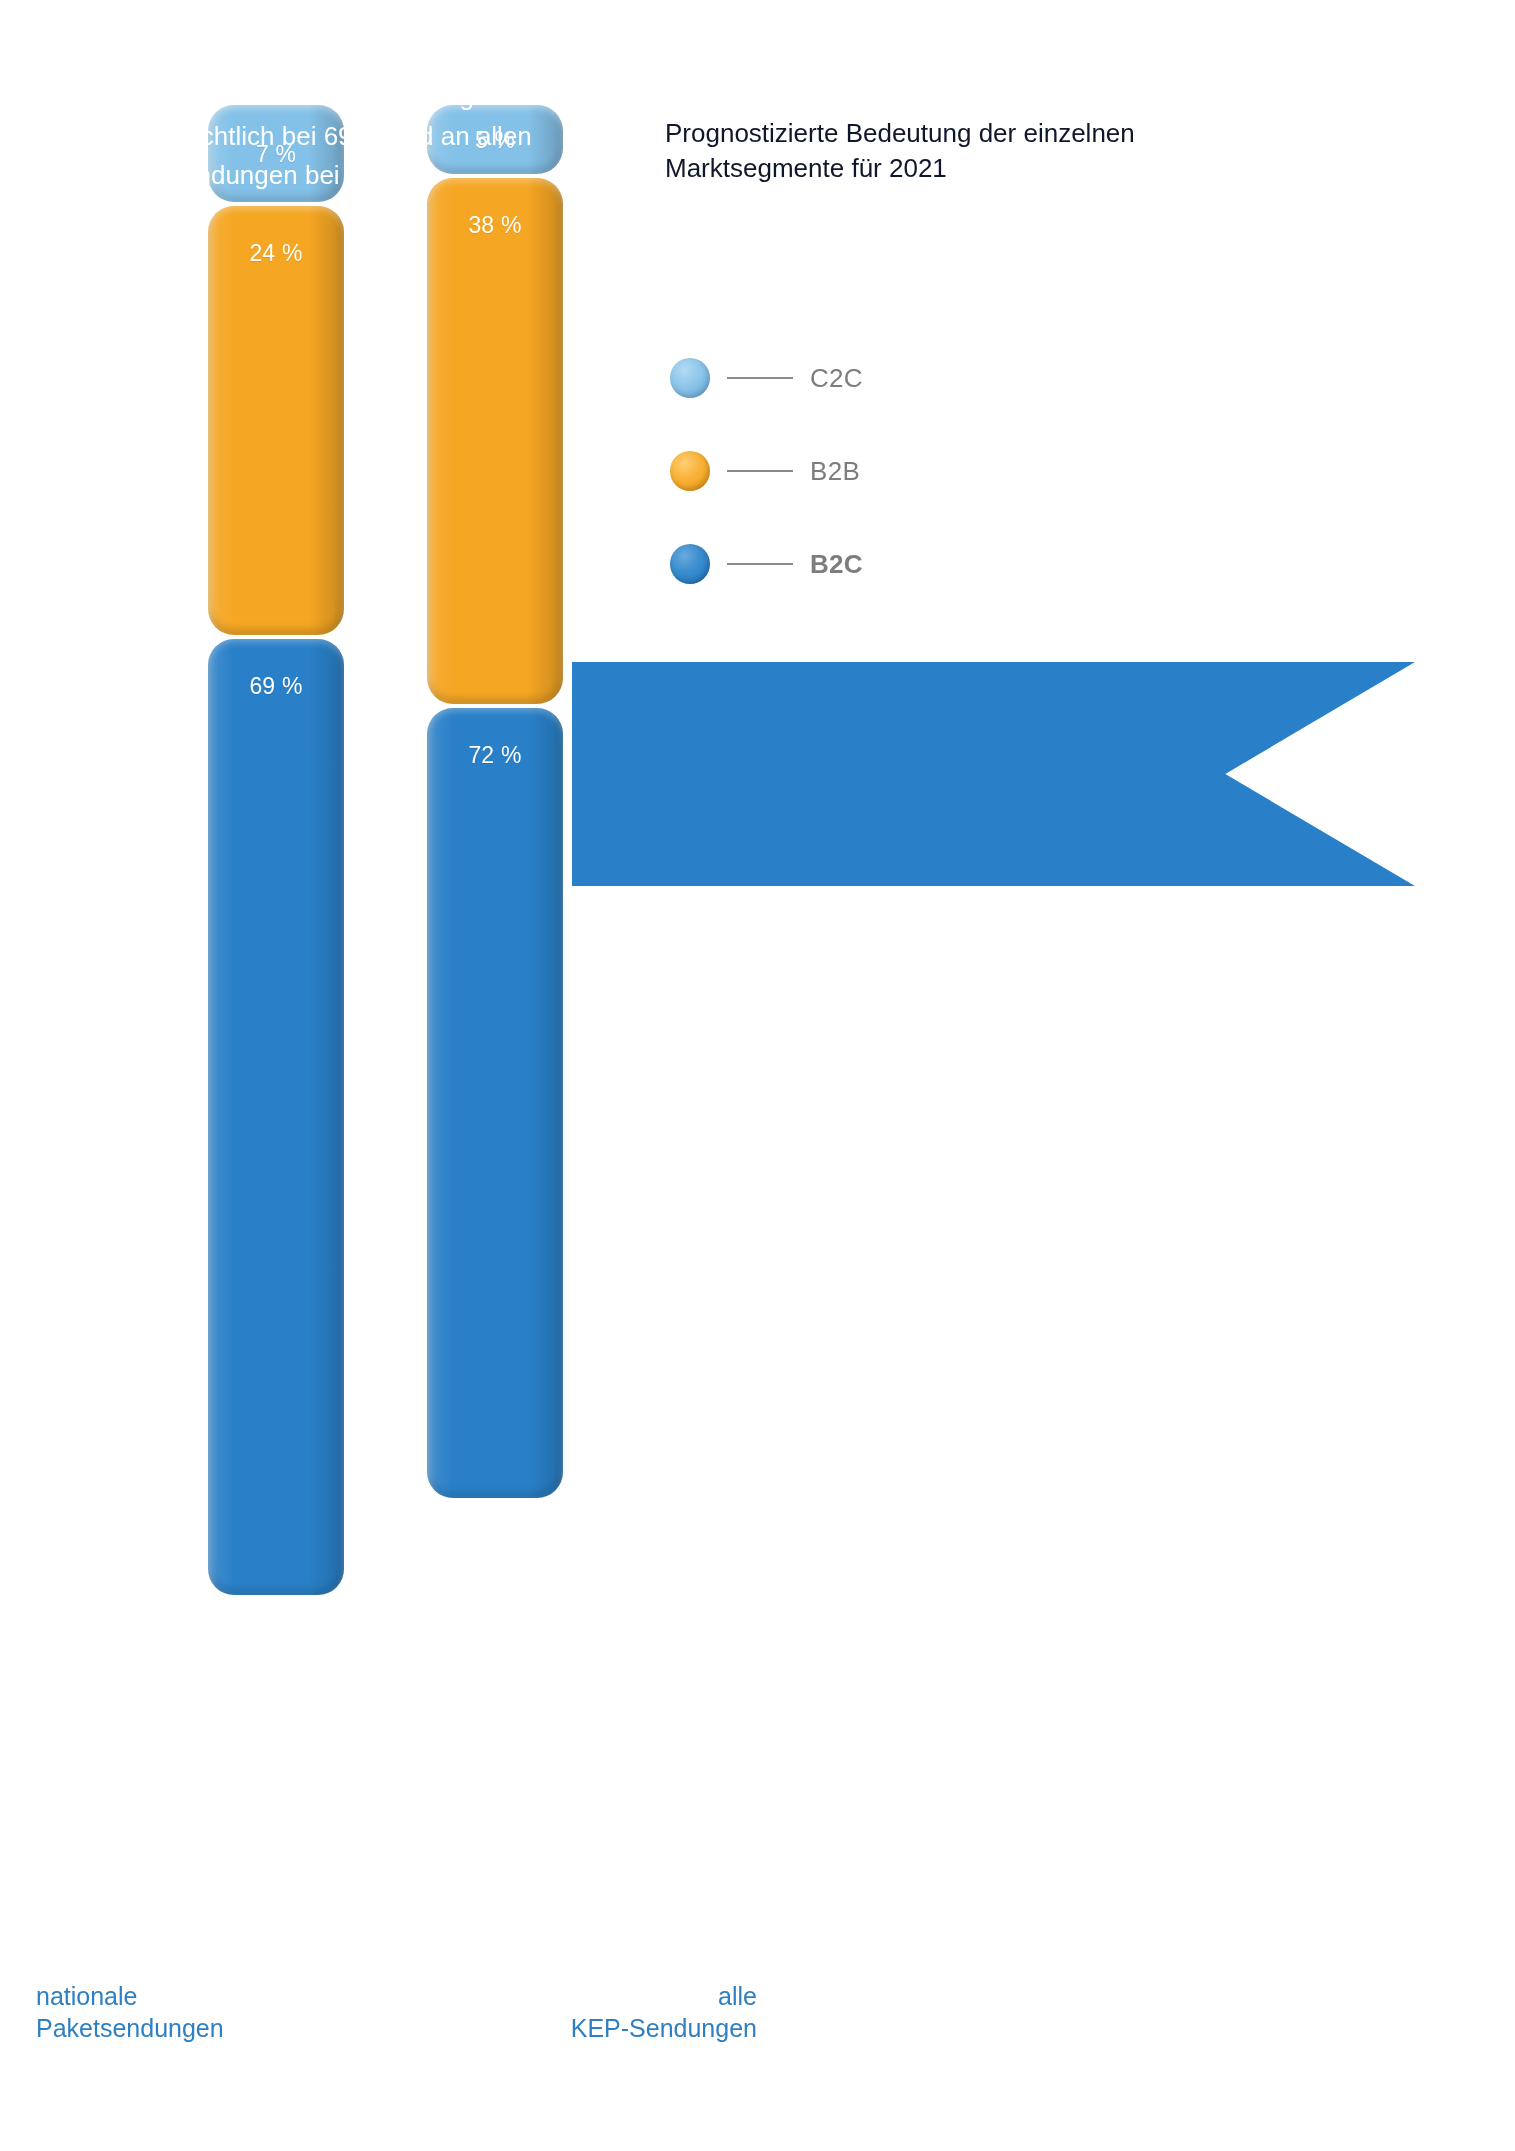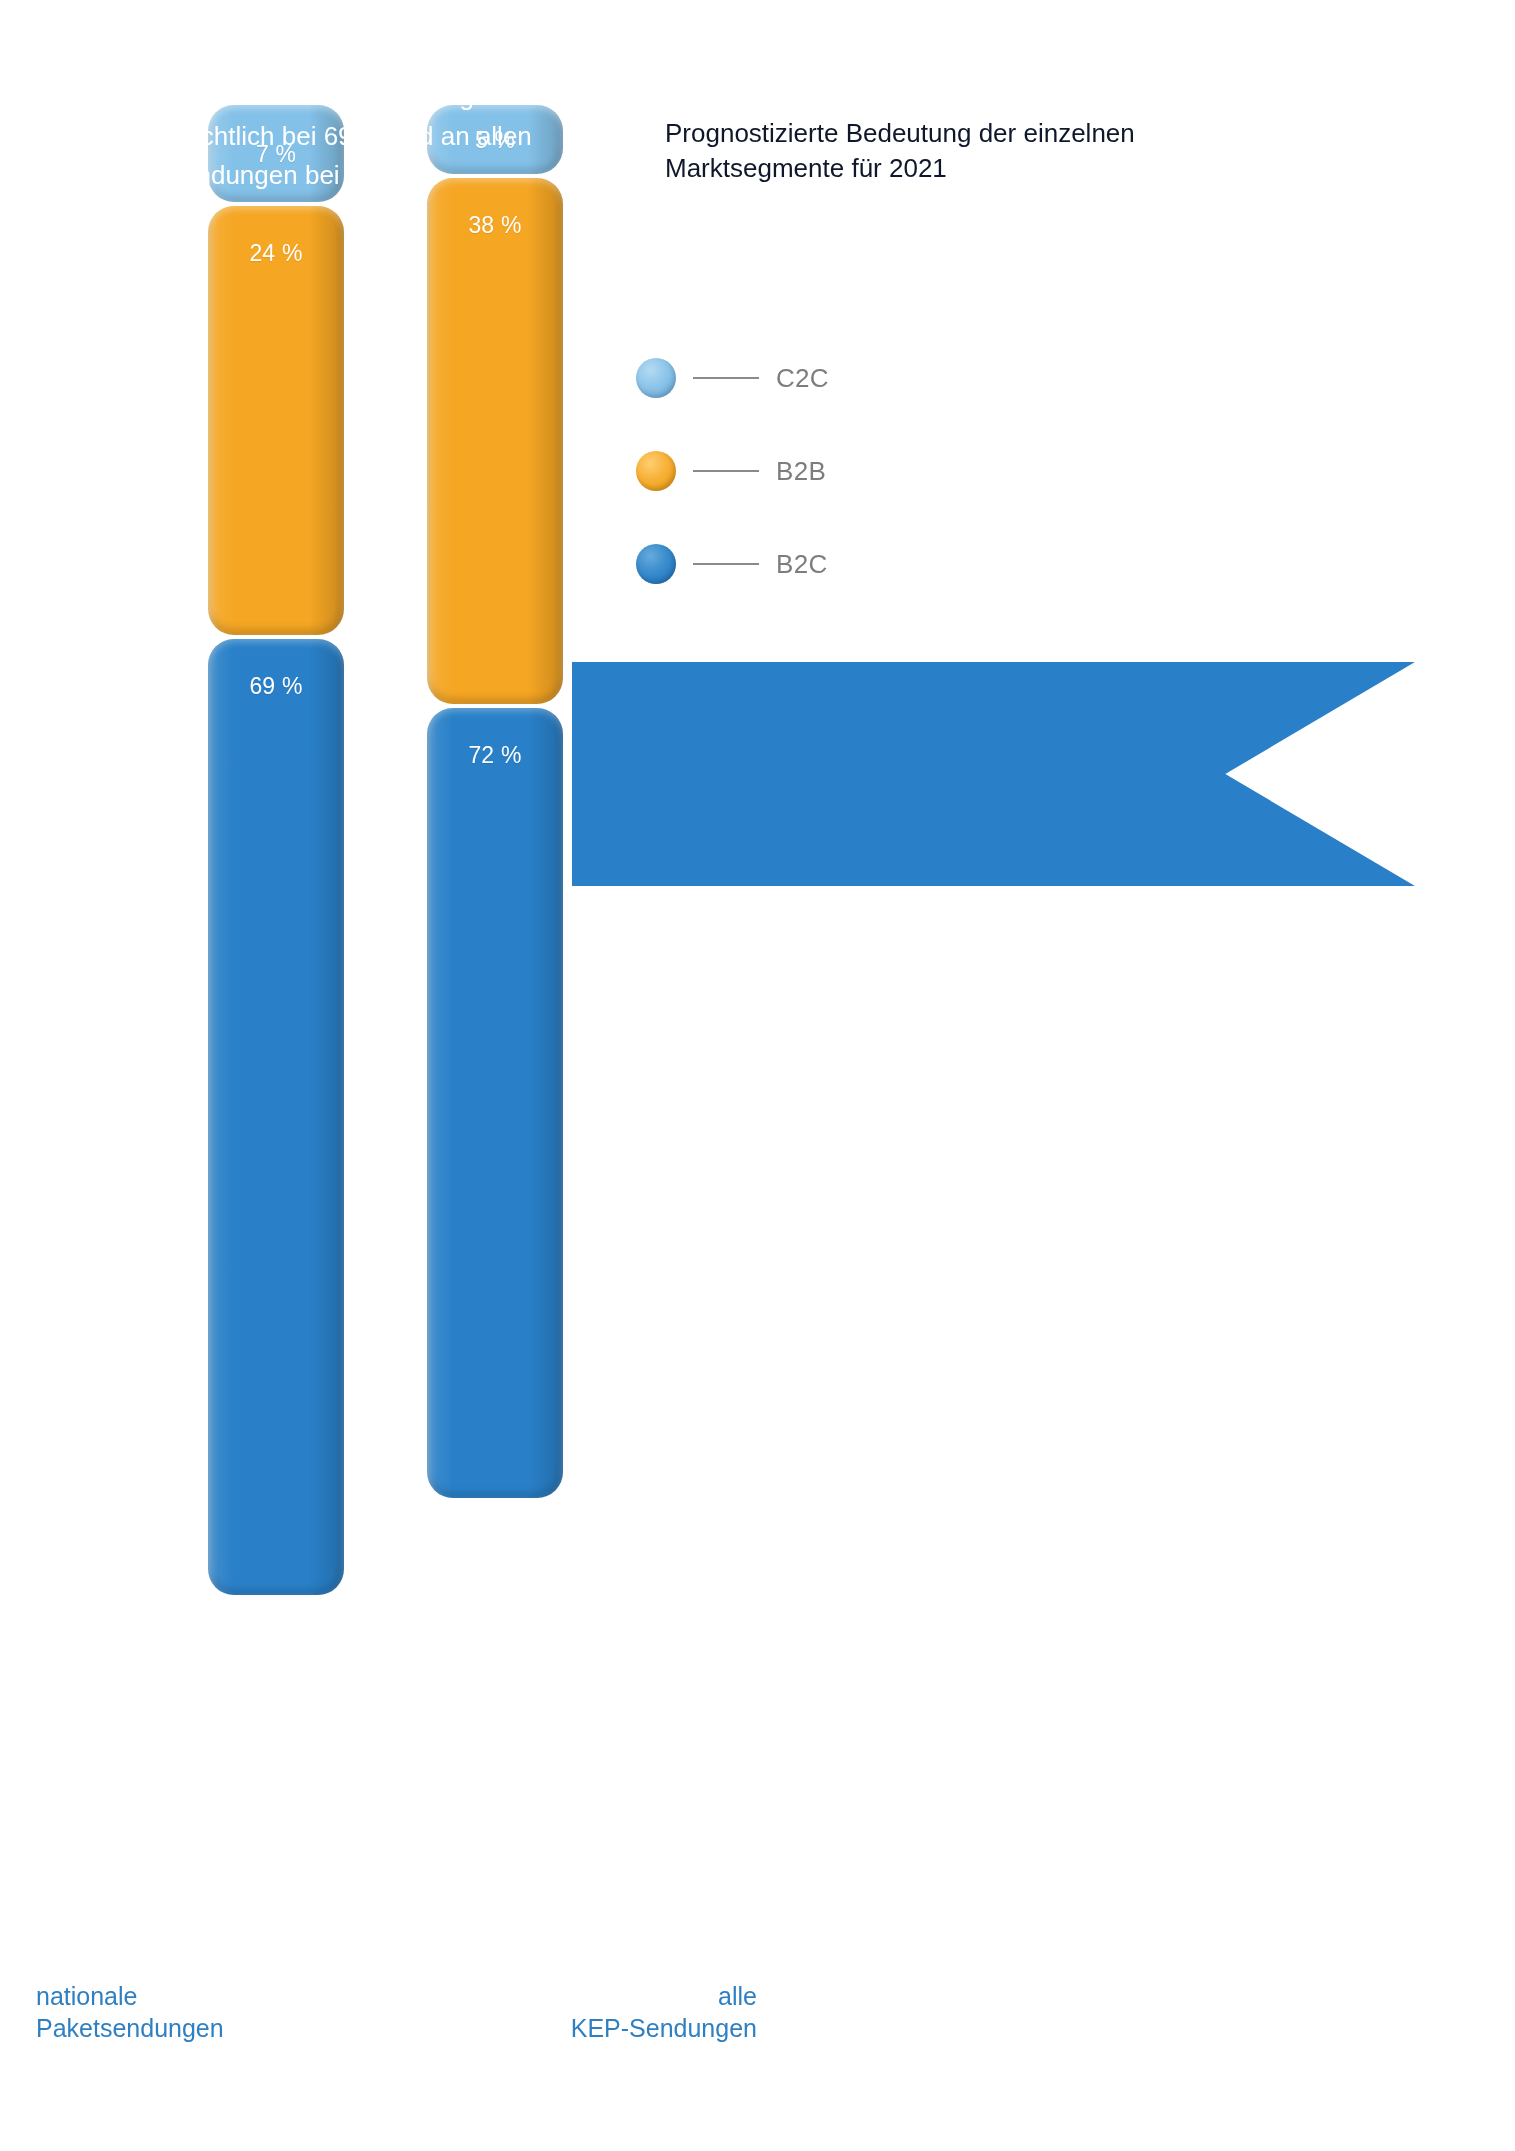--- a/index.html
+++ b/index.html
@@ -111,30 +111,30 @@
     width: 640px;
     color: #0f172a;
     font-size: 26px;
     line-height: 1.33;
     white-space: pre-line;
   }
 
   
   #legend {
     position: absolute;
-    left: 636px;
+    left: 670px;
     top: 355px;
   }
   .legend-row {
     display: flex;
     align-items: center;
     height: 46px;
     margin-bottom: 47px;
   }
-  .legend-row:last-child { margin-bottom: 0; }
+  .legend-row:last-child { margin-bottom: 0; font-weight: bold; }
   .legend-dot {
     width: 40px;
     height: 40px;
     border-radius: 50%;
     flex: 0 0 auto;
   }
   .dot-c2c {
     background: radial-gradient(circle at 36% 30%, #b3dbf3 0%, #8fc6ea 42%, #7ab7e2 72%, #5d9ecb 100%);
     box-shadow: inset -2px -3px 5px rgba(0,0,0,.16);
   }

